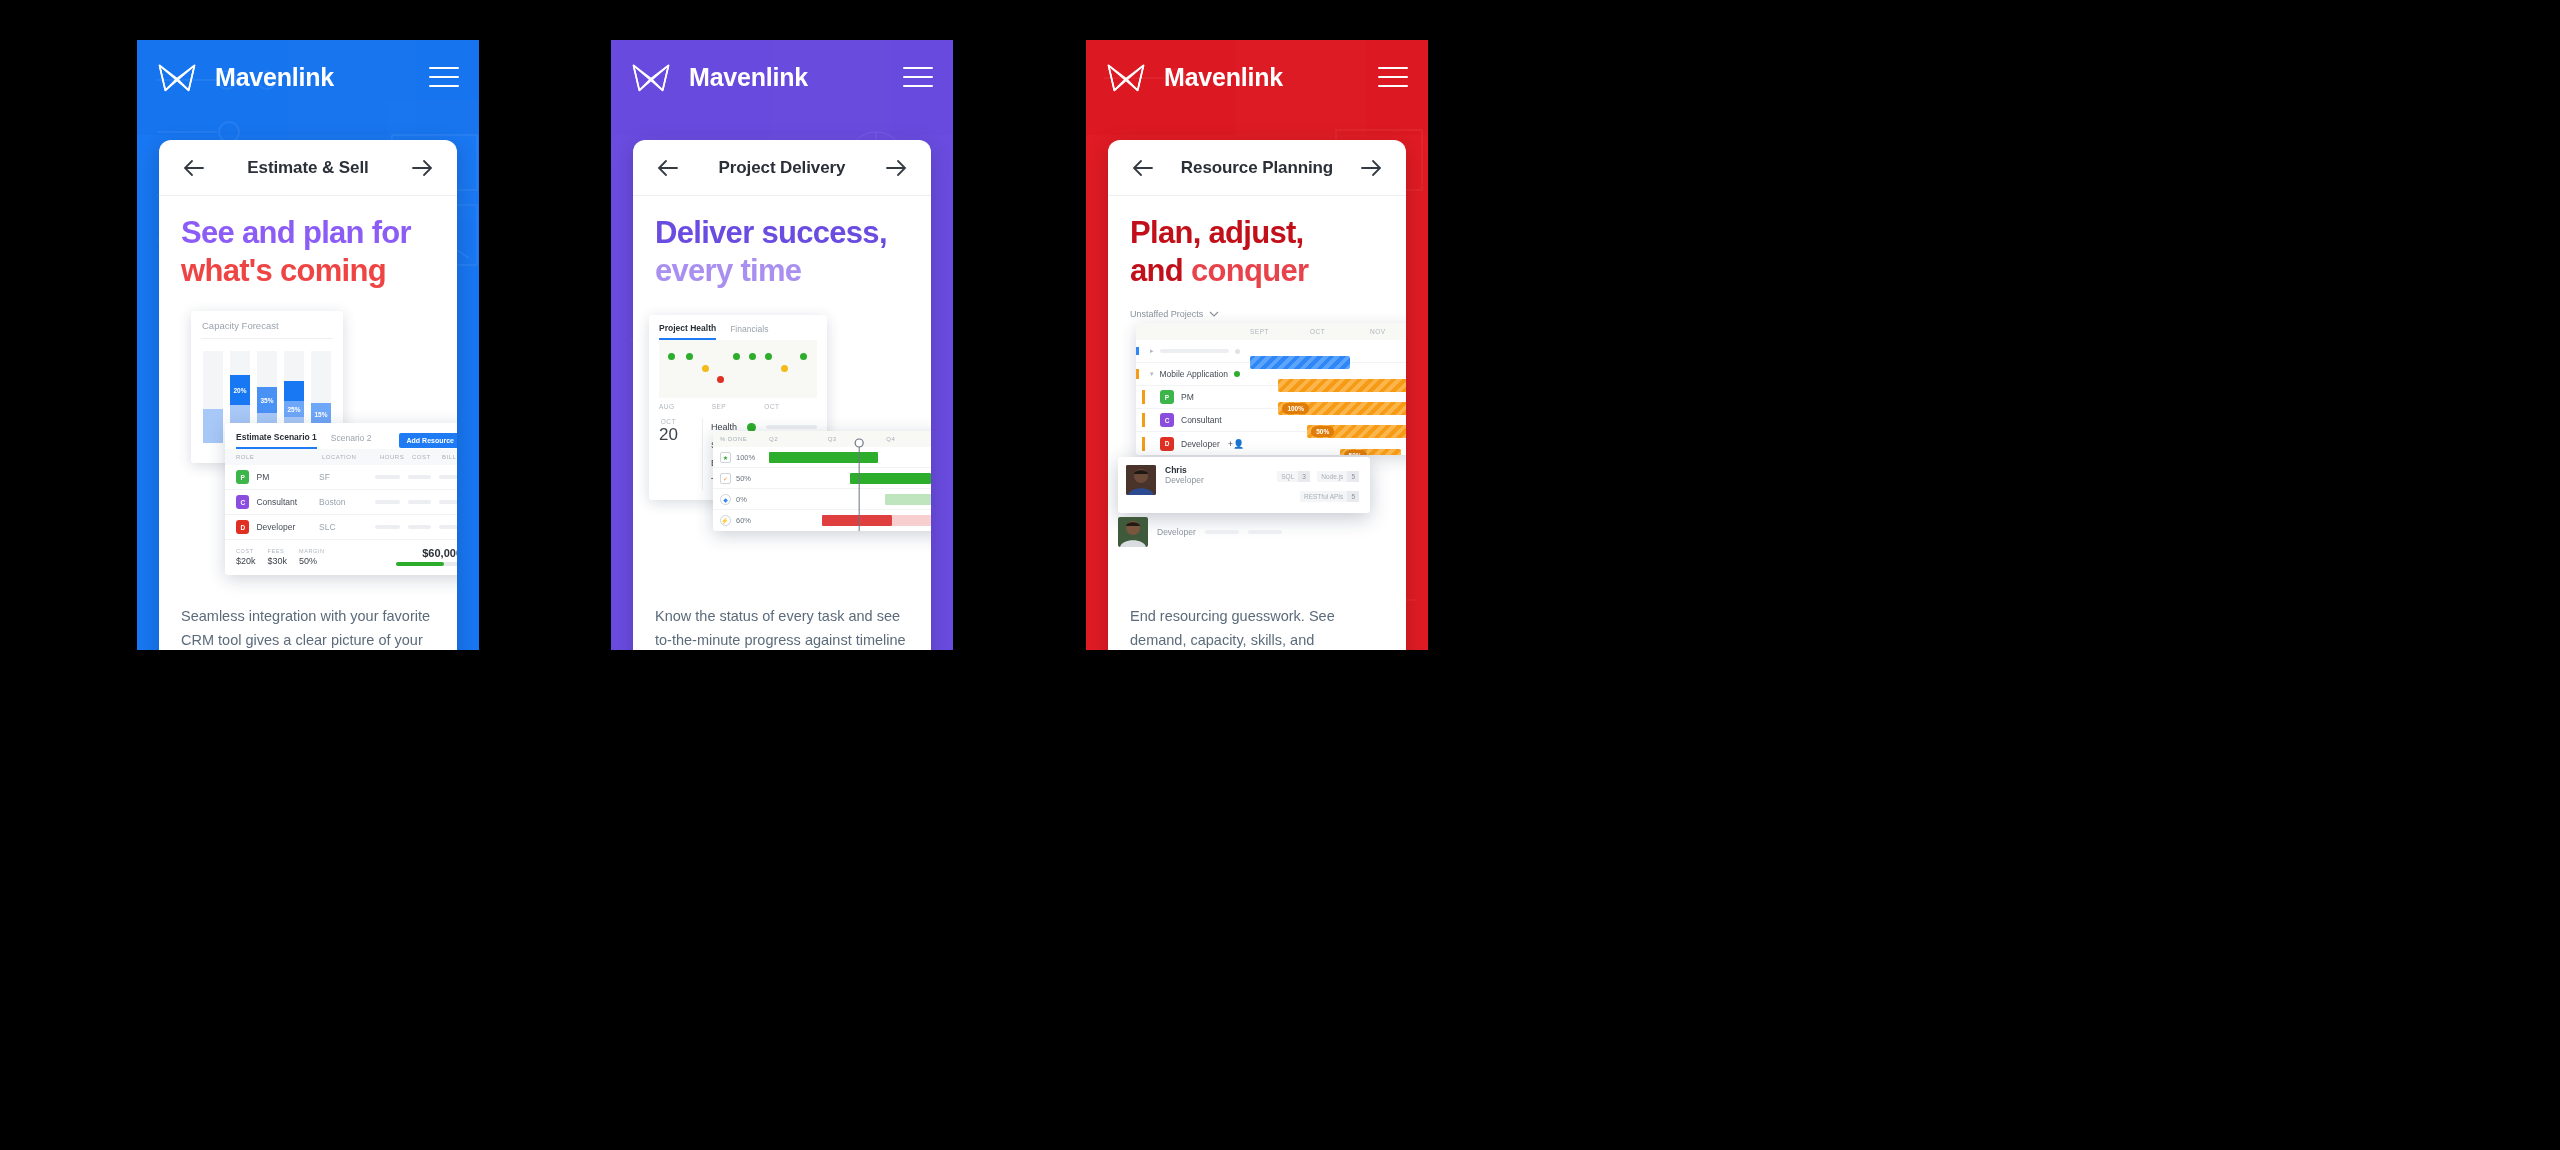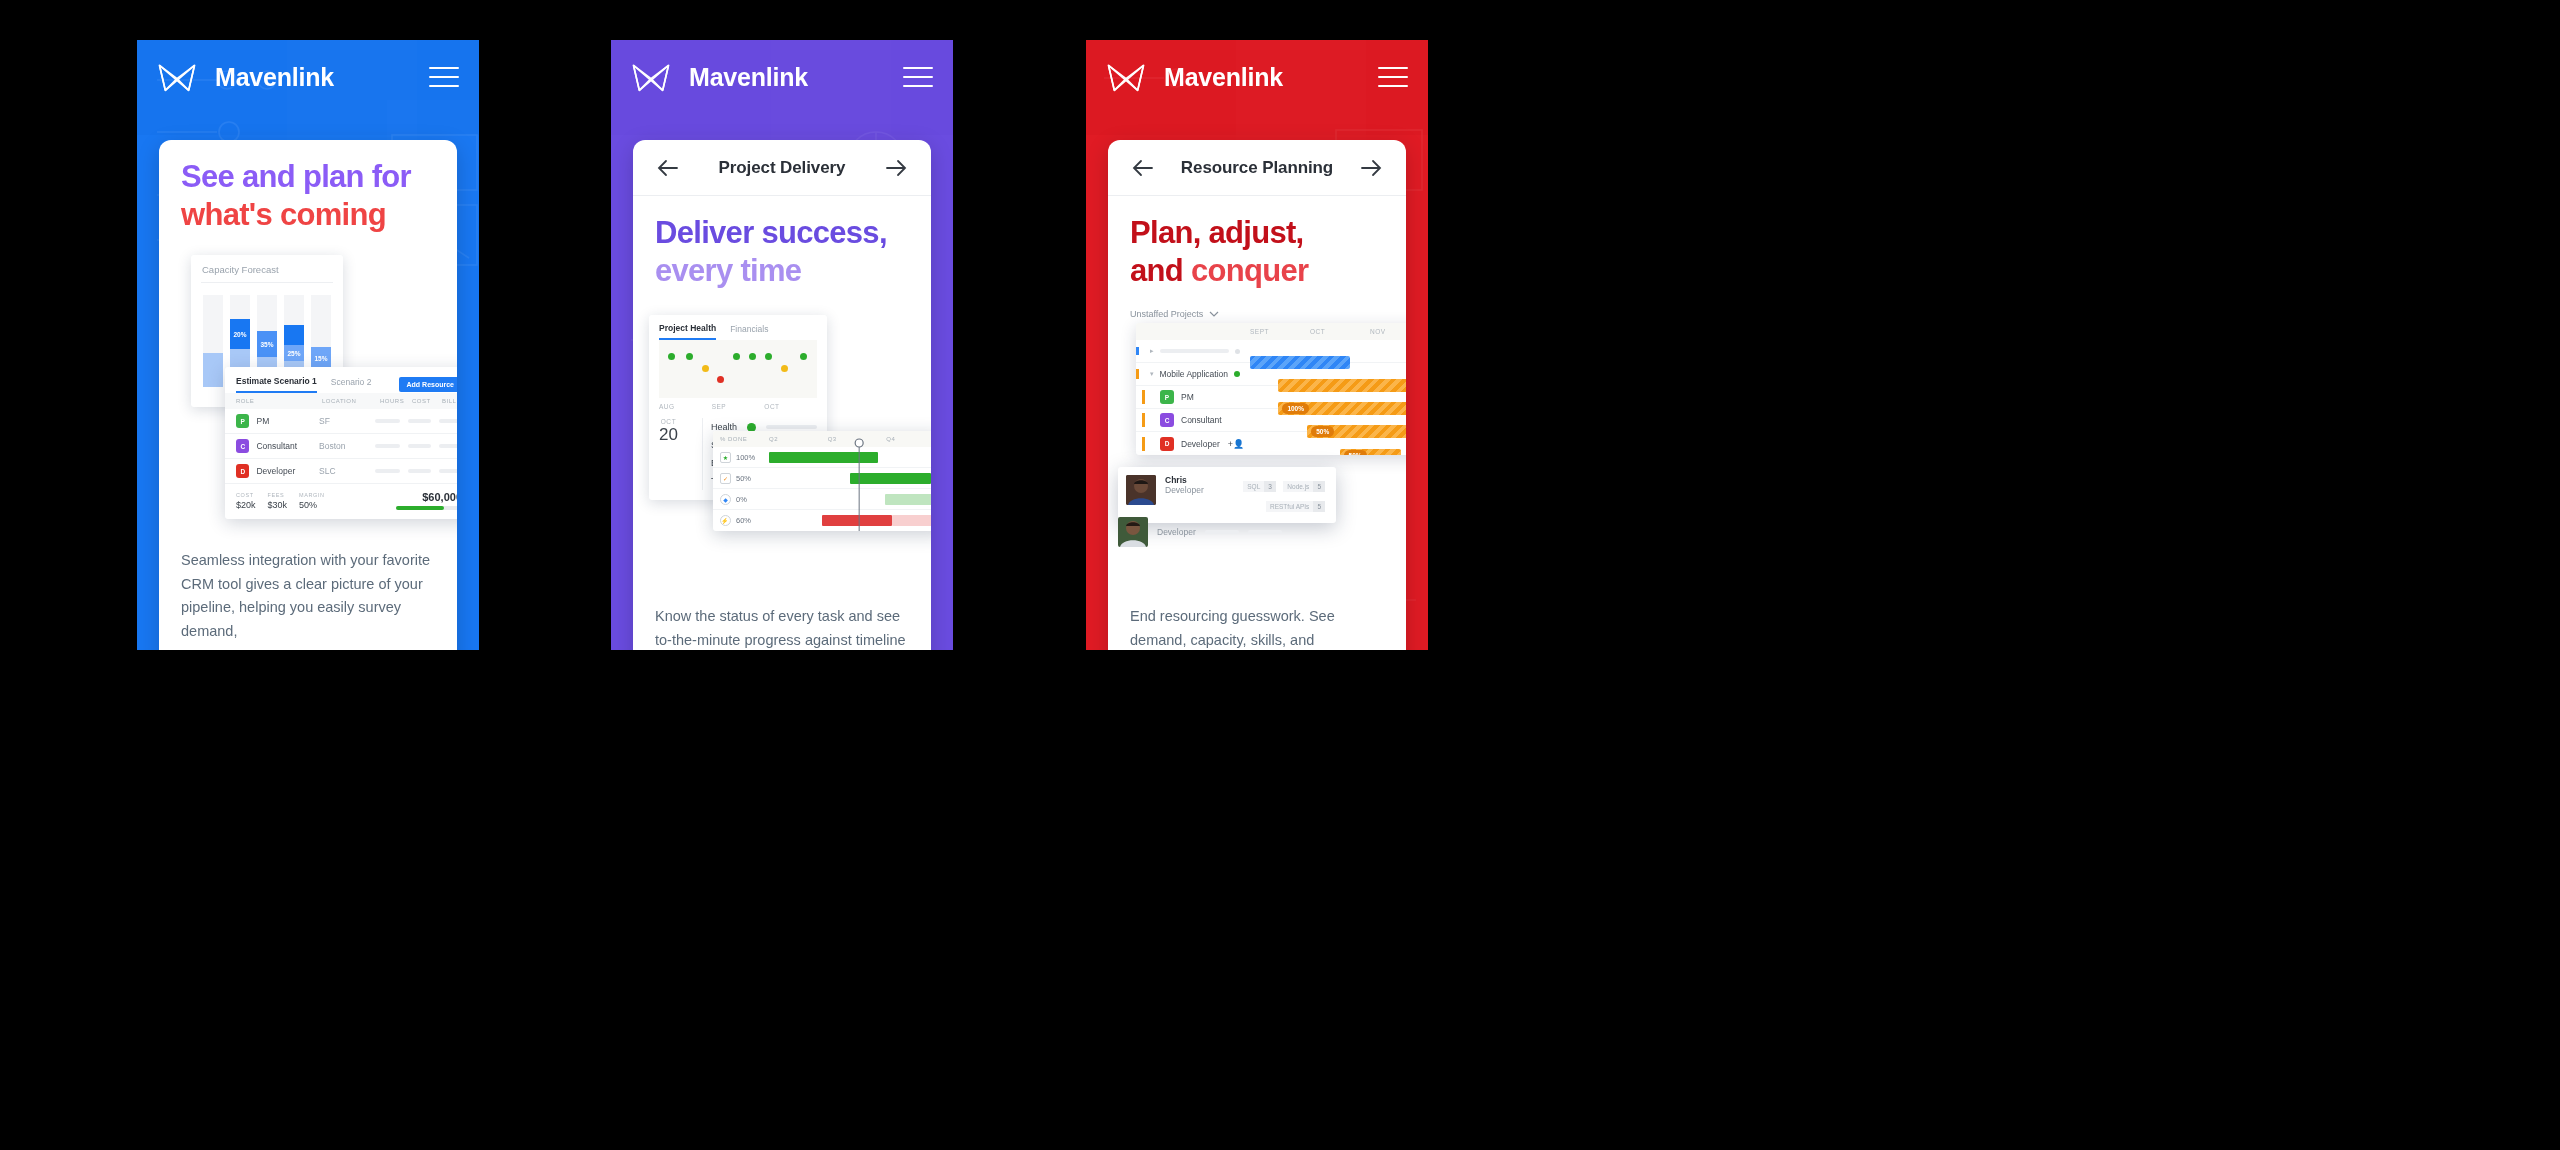--- a/index.html
+++ b/index.html
@@ -173,20 +173,29 @@
         <span class="brand">Mavenlink</span>
       </div>
       <div class="hamburger">
           <i></i>
           <i></i>
           <i></i>
         </div>
     </div>
 
     <div class="card">
+      <div class="card-nav">
+        <svg class="arrow" viewBox="0 0 30 20">
+          <path d="M22 10 H4 M11 3 L4 10 L11 17" fill="none" stroke="#343a42" stroke-width="1.8" stroke-linecap="round"></path>
+        </svg>
+        <div class="card-title">Estimate &amp; Sell</div>
+        <svg class="arrow" viewBox="0 0 30 20">
+          <path d="M8 10 H26 M19 3 L26 10 L19 17" fill="none" stroke="#343a42" stroke-width="1.8" stroke-linecap="round"></path>
+        </svg>
+      </div>
 
       <div class="card-body">
         <div class="headline">
           <span class="l2" style="color:#8b5cf6">See and plan for</span>
           <span class="l2" style="color:#ef4444">what's coming</span>
         </div>
 
         <div class="illus">
 
           <div class="panel" style="left:18px; top:6px; width:152px; height:152px;">
@@ -559,21 +568,21 @@
                 <span style="margin-left:8px;font-size:9px;color:#444b54">+👤</span>
               </div>
               <div style="flex:1;position:relative">
                 <div class="rbar stripe-o" style="left:52%;width:34%">
                   <span class="pill">50%</span>
                 </div>
               </div>
             </div>
           </div>
 
-          <div class="tooltip" style="left:-4px; top:162px; width:218px;">
+          <div class="tooltip" style="left:-4px; top:152px; width:252px;">
             <div class="avatar" style="background:#3a2a22">
               <svg viewBox="0 0 30 30" width="30" height="30">
                 <rect width="30" height="30" fill="#4a332a"></rect>
                 <circle cx="15" cy="11" r="7" fill="#6b4a39"></circle>
                 <path d="M2 30 C4 21 26 21 28 30 Z" fill="#2b4a8f"></path>
                 <path d="M8 9 C9 4 21 4 22 9 Z" fill="#1e1714"></path>
               </svg>
             </div>
             <div style="flex:0 0 auto">
               <div class="tname">Chris</div>

